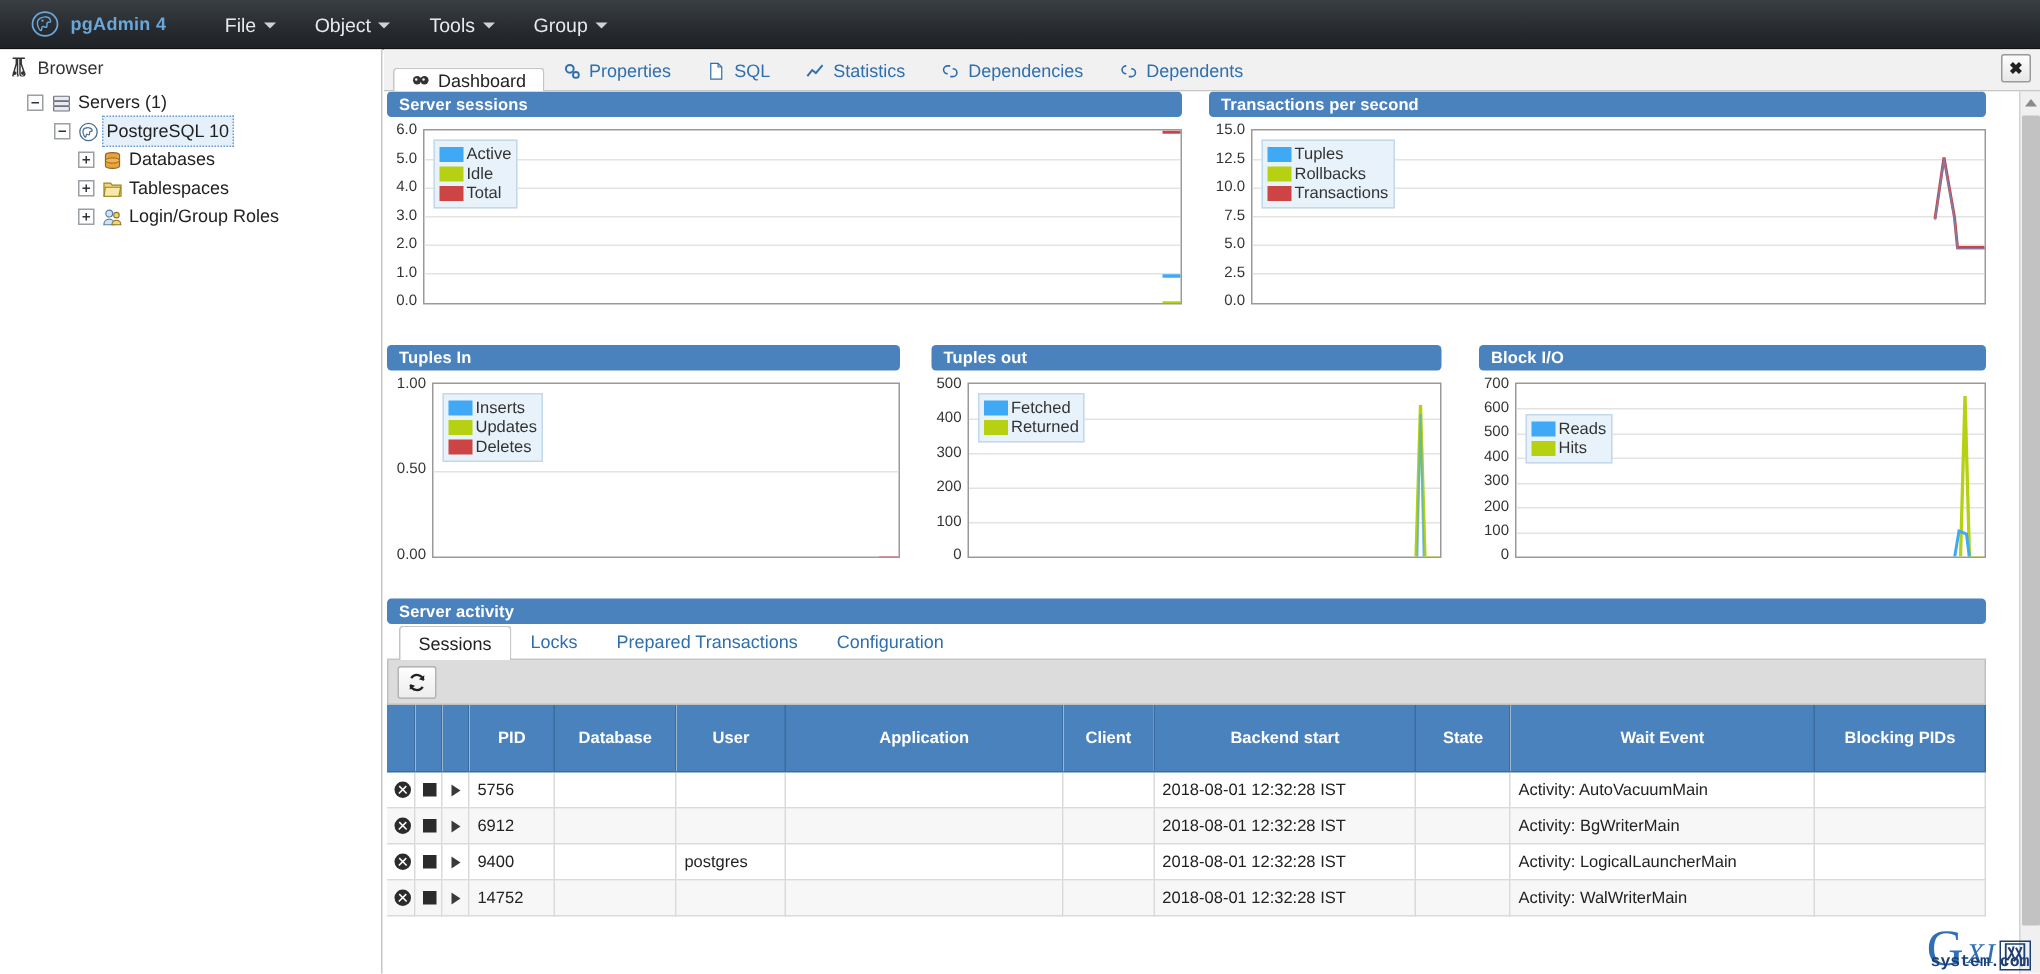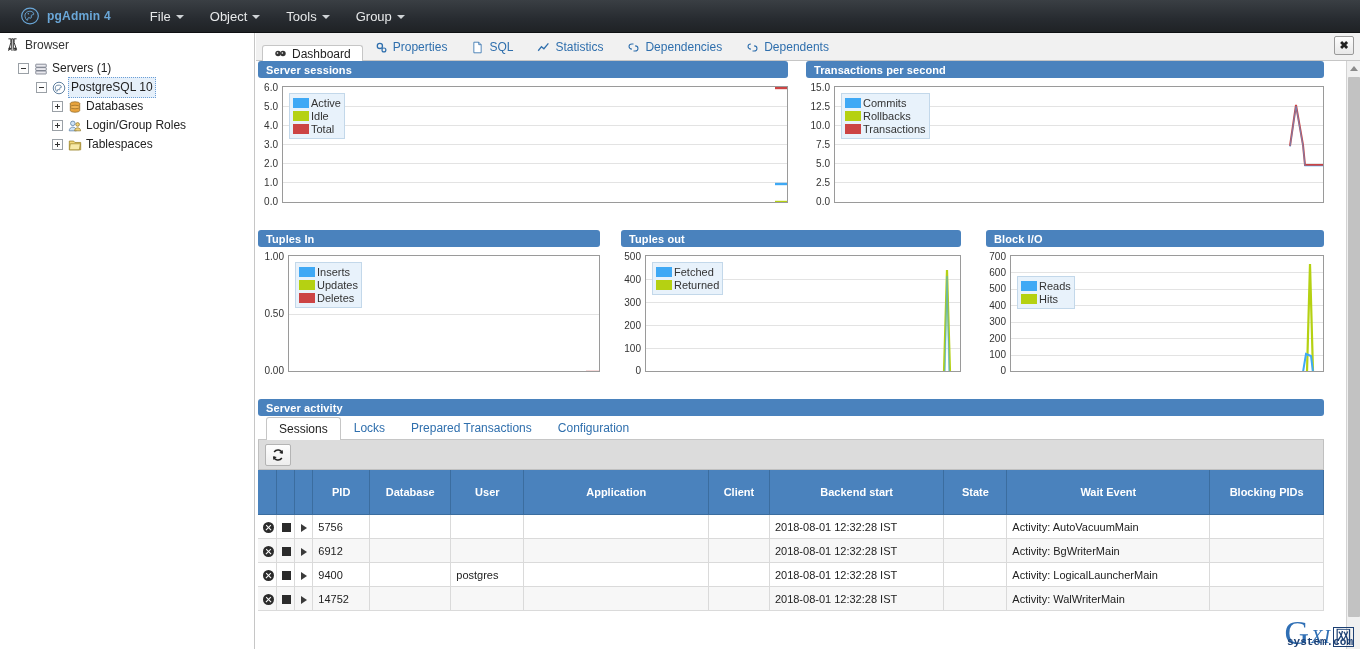--- a/index.html
+++ b/index.html
@@ -317,35 +317,35 @@
         <ellipse cx="8" cy="4" rx="5.4" ry="2" fill="#e8a33d" stroke="#8a6320" stroke-width=".8"></ellipse>
         <path d="M2.6 4v8c0 1.1 2.4 2 5.4 2s5.4-.9 5.4-2V4" fill="#e8a33d" stroke="#8a6320" stroke-width=".8"></path>
         <ellipse cx="8" cy="8" rx="5.4" ry="2" fill="#f0b354" stroke="#8a6320" stroke-width=".7"></ellipse>
       </svg>
       <span class="tlabel">Databases</span>
     </div>
 
     <div class="tnode" style="padding-left:38px">
       <span class="texp plus"></span>
       <svg class="ticon" viewBox="0 0 16 16">
+        <path d="M1.5 3.5h5l1.3 1.6h6.7v8.4h-13z" fill="#f2d679" stroke="#9a8227" stroke-width=".9"></path>
+        <path d="M2.6 6.6h11.6l-1.3 6.9H1.6z" fill="#f7e9a8" stroke="#9a8227" stroke-width=".8"></path>
+      </svg>
+      <span class="tlabel">Tablespaces</span>
+    </div>
+
+    <div class="tnode" style="padding-left:38px">
+      <span class="texp plus"></span>
+      <svg class="ticon" viewBox="0 0 16 16">
         <circle cx="5.5" cy="5" r="2.6" fill="#cfe3f5" stroke="#5b7fa6" stroke-width=".9"></circle>
         <path d="M1.4 13.5c0-2.6 1.9-4.2 4.1-4.2s4.1 1.6 4.1 4.2z" fill="#cfe3f5" stroke="#5b7fa6" stroke-width=".9"></path>
         <circle cx="11" cy="6.2" r="2.1" fill="#f2d27a" stroke="#8a7326" stroke-width=".8"></circle>
         <path d="M7.6 13.5c0-2.1 1.6-3.4 3.4-3.4s3.4 1.3 3.4 3.4z" fill="#f2d27a" stroke="#8a7326" stroke-width=".8"></path>
       </svg>
       <span class="tlabel">Login/Group Roles</span>
-    </div>
-
-    <div class="tnode" style="padding-left:38px">
-      <span class="texp plus"></span>
-      <svg class="ticon" viewBox="0 0 16 16">
-        <path d="M1.5 3.5h5l1.3 1.6h6.7v8.4h-13z" fill="#f2d679" stroke="#9a8227" stroke-width=".9"></path>
-        <path d="M2.6 6.6h11.6l-1.3 6.9H1.6z" fill="#f7e9a8" stroke="#9a8227" stroke-width=".8"></path>
-      </svg>
-      <span class="tlabel">Tablespaces</span>
     </div>
   </div>
 </div>
 
 <div id="main">
 
   <div id="tabbar">
     <div class="tab active">
       <svg class="tabicon" viewBox="0 0 16 16">
         <circle cx="5" cy="8" r="3.4" fill="#333"></circle>
@@ -457,21 +457,21 @@
           <div class="gridline" style="top:76px"></div>
           <div class="gridline" style="top:95px"></div>
           <svg width="490" height="117" style="position:absolute;left:0;top:0">
             <path d="M455 59 L461 18 L468 58 L470 78 L490 78" stroke="#cc4444" stroke-width="2" fill="none"></path>
             <path d="M455 60 L461 19 L468 59 L470 79 L490 79" stroke="#3fa9f5" stroke-width="1.2" fill="none" opacity=".55"></path>
             <path d="M450 116 L490 116" stroke="#b5d112" stroke-width="2" fill="none"></path>
           </svg>
           <div class="legend" style="left:6px; top:6px;">
             <div class="legend-row">
               <span class="swatch" style="background:#3fa9f5"></span>
-              <span>Commits</span>
+              <span>Tuples</span>
             </div>
             <div class="legend-row">
               <span class="swatch" style="background:#b5d112"></span>
               <span>Rollbacks</span>
             </div>
             <div class="legend-row">
               <span class="swatch" style="background:#cc4444"></span>
               <span>Transactions</span>
             </div>
           </div>

